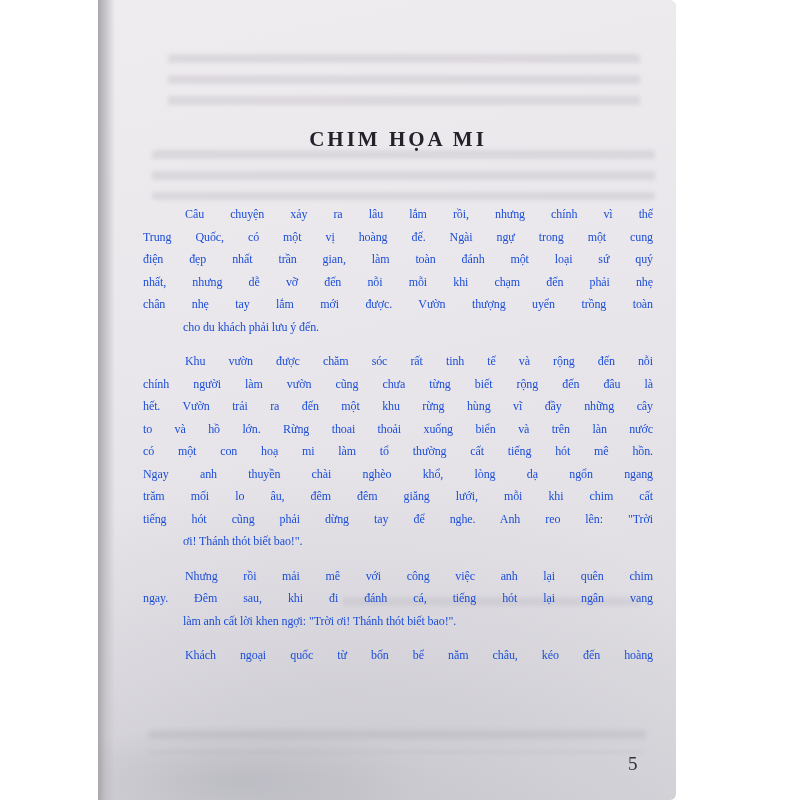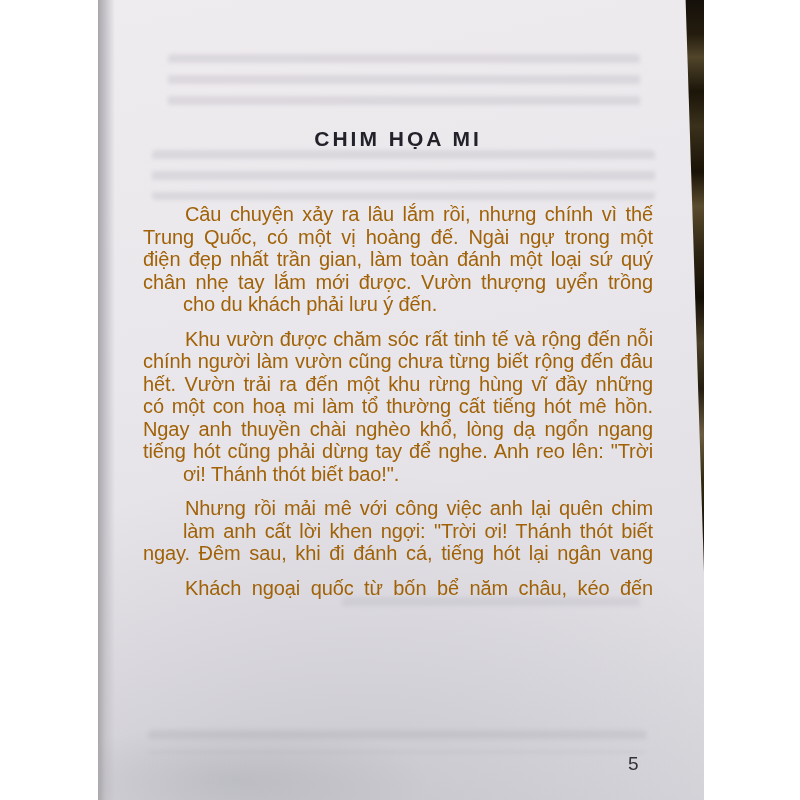--- a/index.html
+++ b/index.html
@@ -1,19 +1,19 @@
 <!DOCTYPE html>
 <html><head>
 <meta charset="utf-8">
 <style>
   html,body { margin:0; padding:0; background:#ffffff; }
   .photo {
-    position:relative; width:800px; height:800px; overflow:hidden;
+    position:relative; width:676px; height:800px; overflow:hidden;
     background:#ffffff;
-    font-family:Liberation Sans, sans-serif;
+    font-family:Liberation Serif, serif;
     border-radius:6px;
   }
   
   .page {
     position:absolute; left:98px; top:0; width:606px; height:800px;
     background:
       radial-gradient(130% 80% at 38% 108%, rgba(108,110,124,0.20), rgba(0,0,0,0) 62%),
       linear-gradient(168deg, #efecef 0%, #e9e7eb 40%, #e2e0e5 72%, #d8d7dc 100%);
   }
   .page-left-edge {
@@ -44,21 +44,21 @@
     background:radial-gradient(70% 80% at 35% 80%, rgba(118,120,133,.18), rgba(0,0,0,0) 70%);
   }
   
   .content { position:absolute; left:143px; top:126px; width:510px; }
   .title {
     text-align:center; font-weight:bold; font-size:21px; line-height:26px;
     letter-spacing:3px; color:#23222b; margin:0 0 51px 0;
   }
   .para { margin:0 0 12px 0; }
   .line {
-    height:22.5px; line-height:22.5px; font-size:20px; color:#a16207;
+    height:22.5px; line-height:22.5px; font-size:12px; color:#1d4ed8;
     letter-spacing:-0.1px; overflow:hidden;
     text-align:justify; text-align-last:justify;
   }
   .line.first { text-indent:42px; }
   .line.end { text-align-last:left;margin-left:40px; }
   .pagenum {
     position:absolute; left:628px; top:753px; font-size:19px;
     color:#32323a;
   }
 </style>
@@ -76,38 +76,41 @@
   <div class="bleed bleed-d"></div>
   <div class="smudge"></div>
 
   <div class="content">
     <h1 class="title">CHIM HỌA MI</h1>
 
     <div class="para">
       <div class="line first">Câu chuyện xảy ra lâu lắm rồi, nhưng chính vì thế</div>
       <div class="line">Trung Quốc, có một vị hoàng đế. Ngài ngự trong một cung</div>
       <div class="line">điện đẹp nhất trần gian, làm toàn đánh một loại sứ quý</div>
+      <div class="line">nhất, nhưng dễ vỡ đến nỗi mỗi khi chạm đến phải nhẹ</div>
       <div class="line">chân nhẹ tay lắm mới được. Vườn thượng uyển trồng toàn</div>
       <div class="line end">cho du khách phải lưu ý đến.</div>
     </div>
 
     <div class="para">
       <div class="line first">Khu vườn được chăm sóc rất tinh tế và rộng đến nỗi</div>
       <div class="line">chính người làm vườn cũng chưa từng biết rộng đến đâu là</div>
       <div class="line">hết. Vườn trải ra đến một khu rừng hùng vĩ đầy những cây</div>
+      <div class="line">to và hồ lớn. Rừng thoai thoải xuống biển và trên làn nước</div>
       <div class="line">có một con hoạ mi làm tổ thường cất tiếng hót mê hồn.</div>
       <div class="line">Ngay anh thuyền chài nghèo khổ, lòng dạ ngổn ngang</div>
+      <div class="line">trăm mối lo âu, đêm đêm giăng lưới, mỗi khi chim cất</div>
       <div class="line">tiếng hót cũng phải dừng tay để nghe. Anh reo lên: "Trời</div>
       <div class="line end">ơi! Thánh thót biết bao!".</div>
     </div>
 
     <div class="para">
       <div class="line first">Nhưng rồi mải mê với công việc anh lại quên chim</div>
+      <div class="line">ngay. Đêm sau, khi đi đánh cá, tiếng hót lại ngân vang</div>
       <div class="line end">làm anh cất lời khen ngợi: "Trời ơi! Thánh thót biết bao!".</div>
-      <div class="line">ngay. Đêm sau, khi đi đánh cá, tiếng hót lại ngân vang</div>
     </div>
 
     <div class="para">
       <div class="line first">Khách ngoại quốc từ bốn bể năm châu, kéo đến hoàng</div>
     </div>
   </div>
 
   <div class="pagenum">5</div>
 
   <div class="wood"></div>

